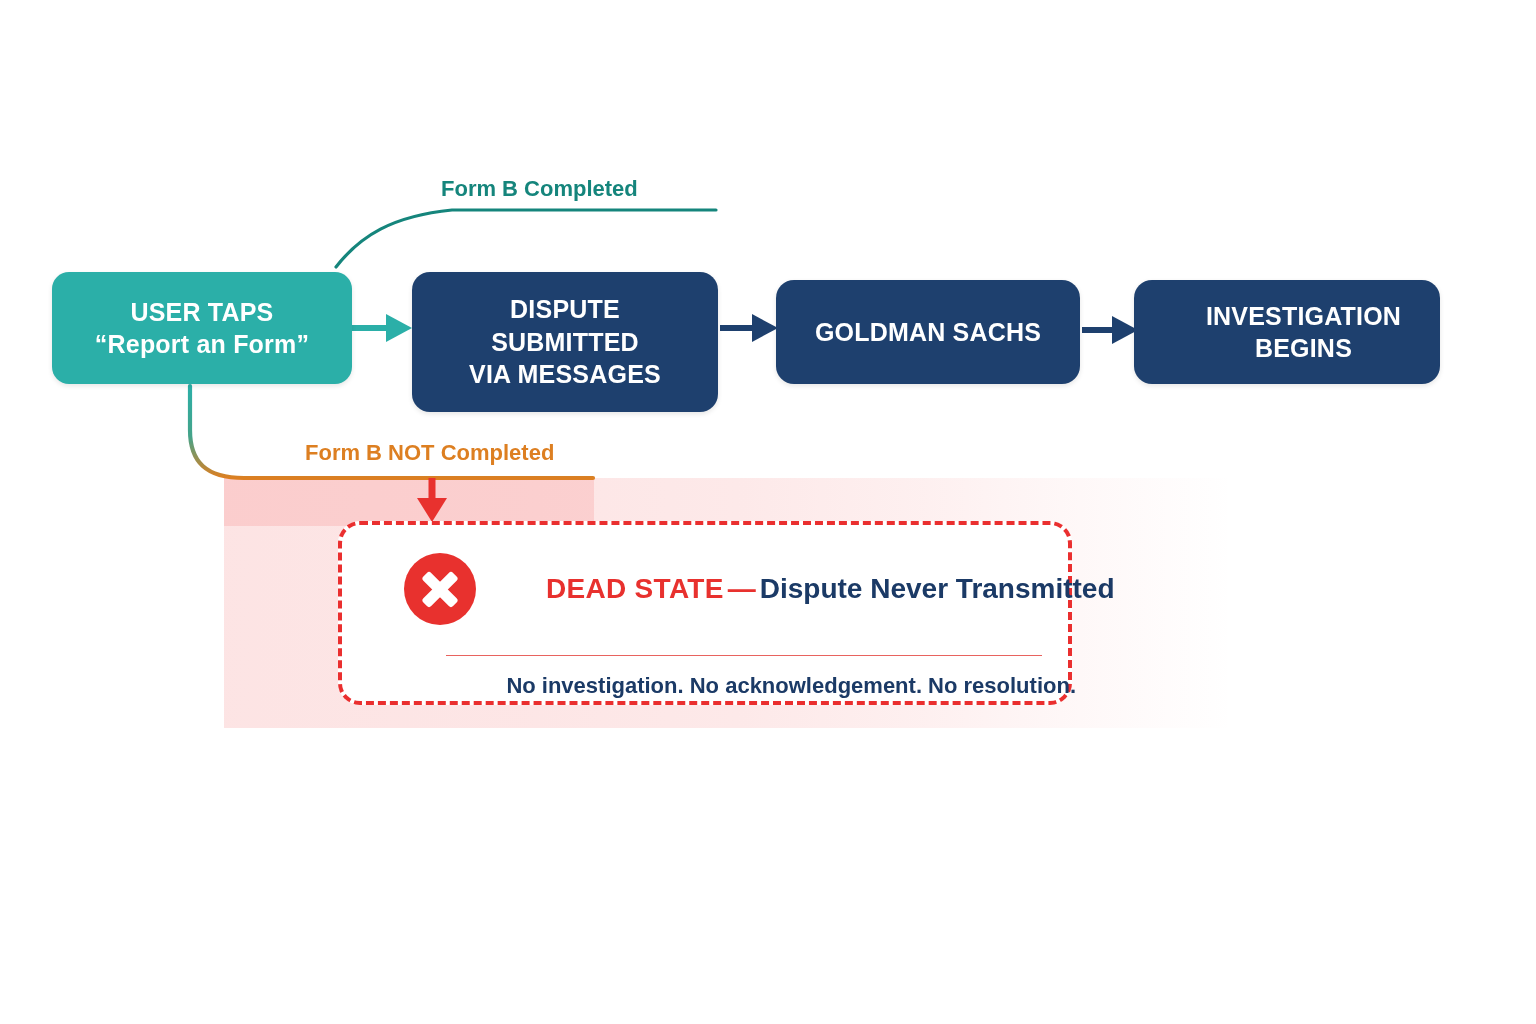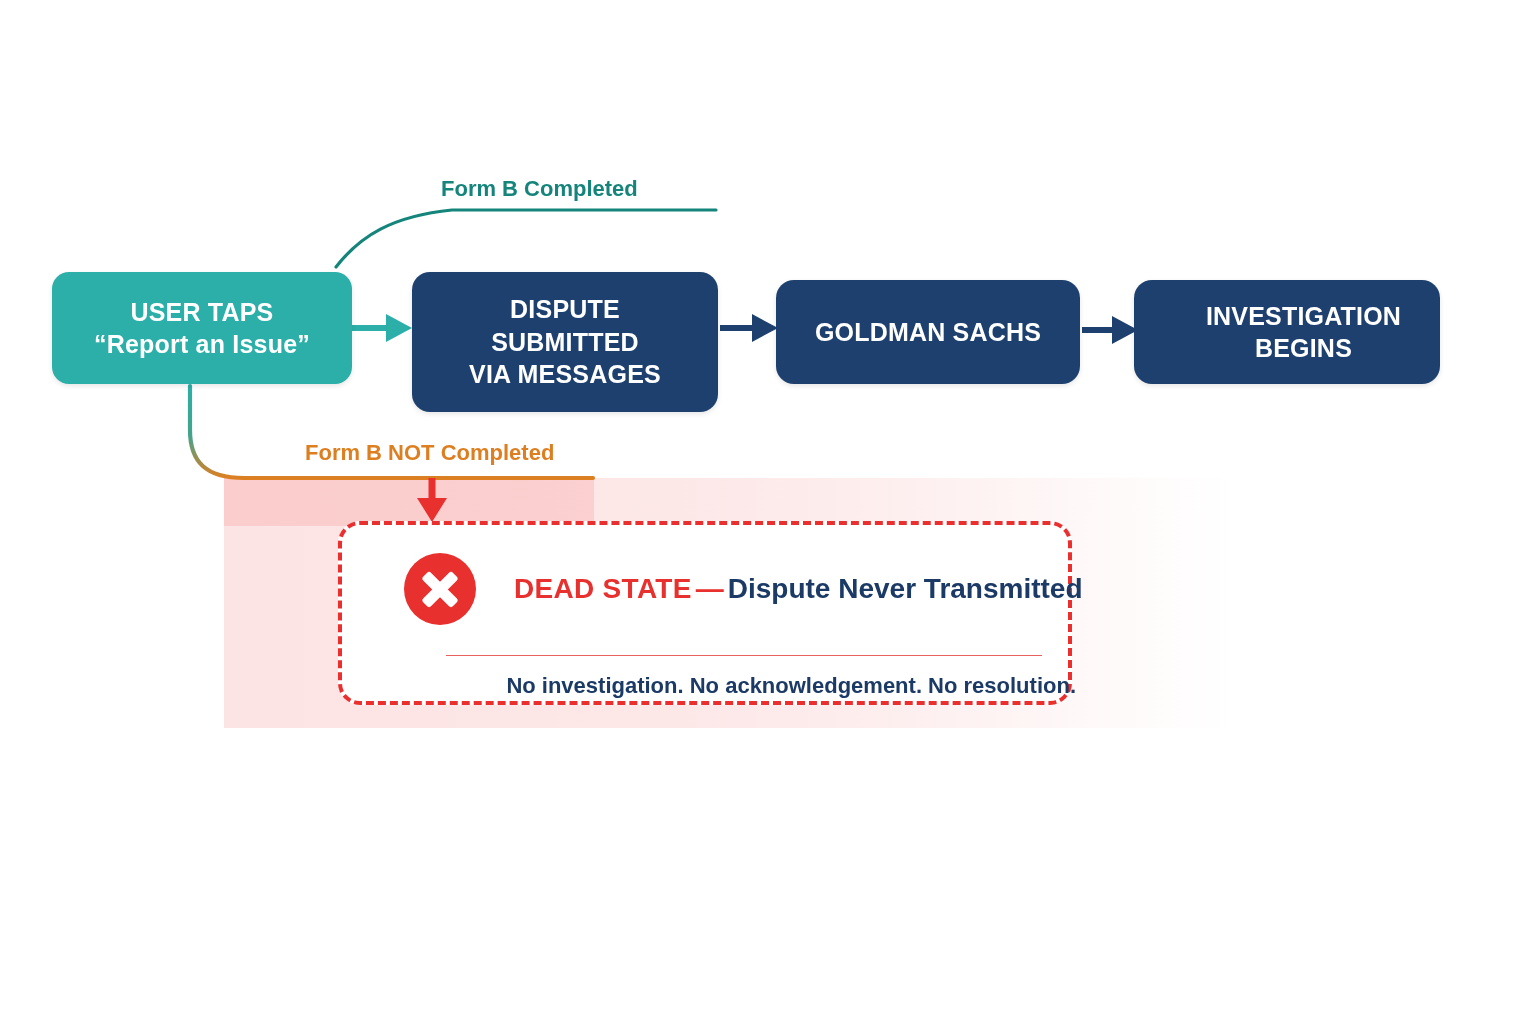--- a/index.html
+++ b/index.html
@@ -132,20 +132,21 @@
     border-radius: 22px;
     box-sizing: border-box;
   }
 
   #dead-head {
     position: absolute;
     left: 62px;
     top: 28px;
     display: flex;
     align-items: center;
+    gap: 32px;
   }
   #x-badge {
     width: 72px;
     height: 72px;
     border-radius: 50%;
     background: #e8312e;
     position: relative;
     flex: 0 0 auto;
   }
   #x-badge .bar {
@@ -246,21 +247,21 @@
     </g>
   </svg>
 
   <div class="branch-label" id="label-yes">Form B Completed</div>
 
   <div class="branch-label" id="label-no">Form B NOT Completed</div>
 
   <div class="node teal" id="node-user">
     <div>
       <span class="ln cap">USER TAPS</span>
-      <span class="ln quote">“Report an Issue”</span>
+      <span class="ln quote">“Report an Form”</span>
     </div>
   </div>
 
   <div class="node navy" id="node-submitted">
     <div>
       <span class="ln cap">DISPUTE</span>
       <span class="ln cap">SUBMITTED</span>
       <span class="ln cap">VIA MESSAGES</span>
     </div>
   </div>

